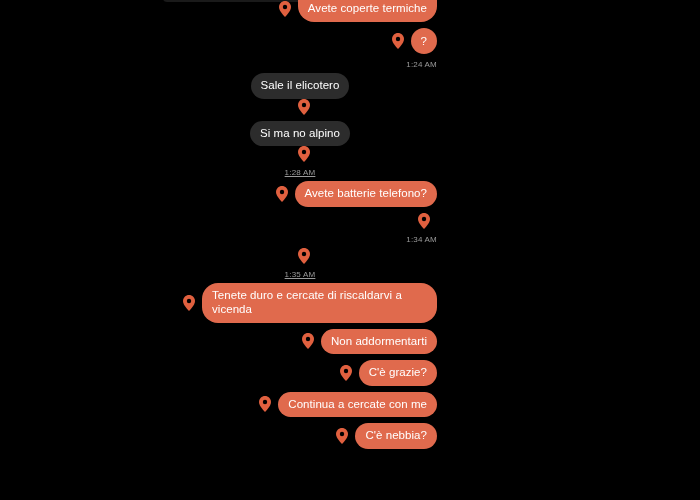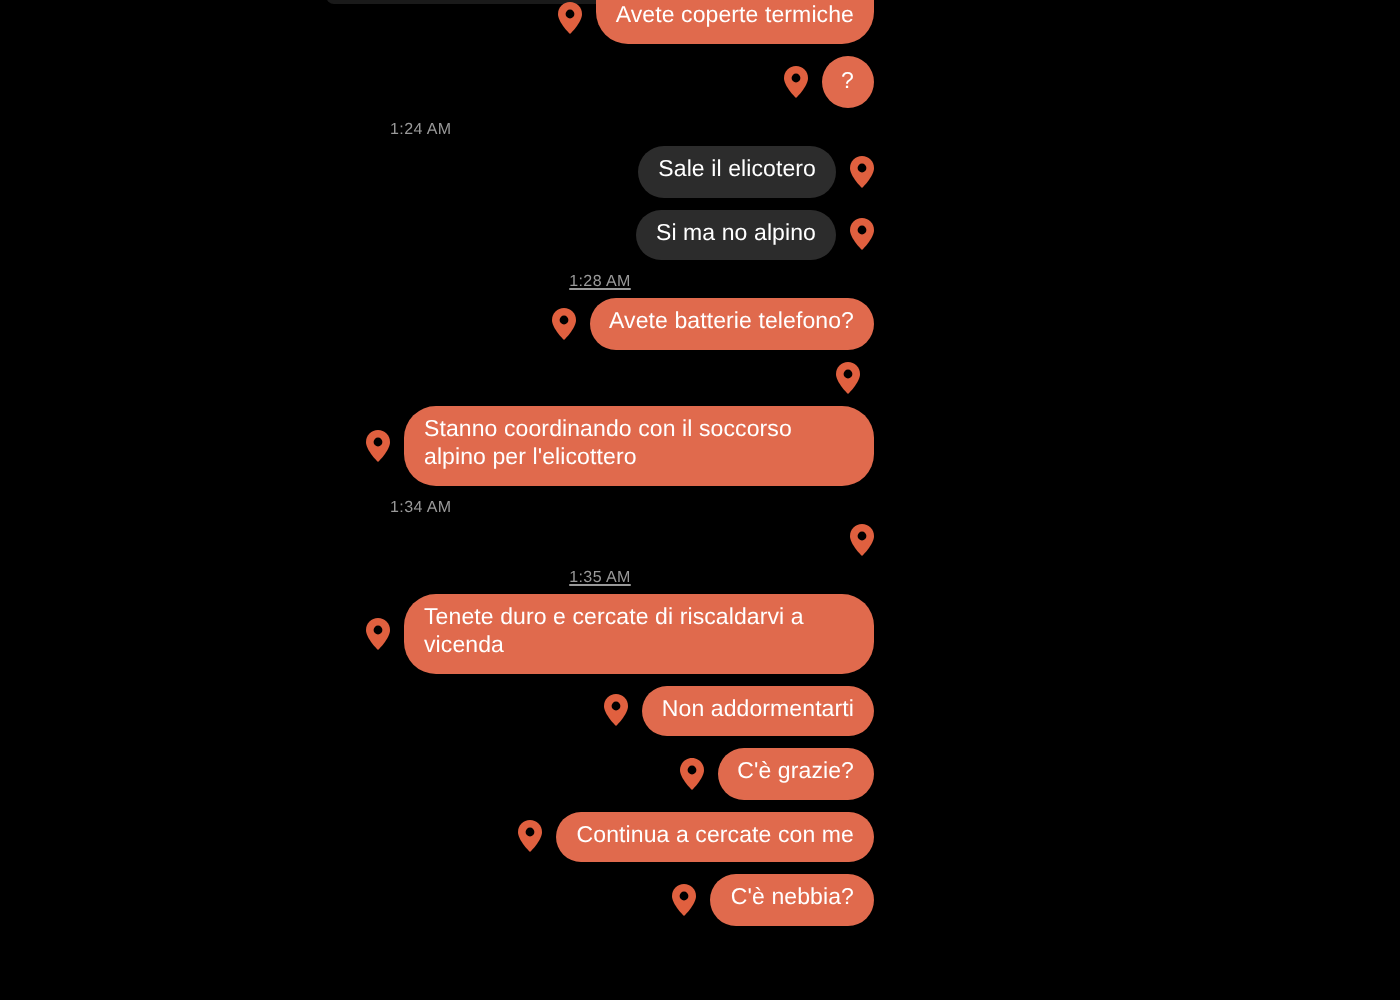--- a/index.html
+++ b/index.html
@@ -31,21 +31,21 @@
     height: 500px;
   }
 
   .row {
     position: relative;
     display: flex;
     align-items: center;
     margin-bottom: 6px;
   }
   .row.out { justify-content: flex-end; }
-  .row.in  { justify-content: flex-end; }
+  .row.in  { justify-content: flex-end; flex-direction: column; }
 
   .bubble {
     position: relative;
     border-radius: 14px;
     padding: 5px 10px 6px 10px;
     font-size: 11.5px;
     line-height: 14.5px;
     color: #ffffff;
     max-width: 235px;
     box-sizing: border-box;
@@ -86,21 +86,21 @@
 
   .timestamp {
     font-size: 8px;
     color: #9a9a9a;
     letter-spacing: 0.2px;
     margin-bottom: 3px;
     line-height: 10px;
     font-family: "Liberation Sans", sans-serif;
   }
   .timestamp.out { text-align: center; text-decoration: underline; }
-  .timestamp.in  { text-align: left; margin-left: 32px; }
+  .timestamp.in  { text-align: right; }
 
   
   #top-sliver {
     position: absolute;
     left: 163px;
     top: -12px;
     width: 143px;
     height: 14px;
     background: #1a1a1a;
     border-radius: 0 0 4px 4px;
@@ -150,27 +150,20 @@
           <circle cx="12" cy="12" r="4.4" fill="#000000"></circle>
         </svg>
         <div class="bubble out">Avete batterie telefono?</div>
       </div>
       <div class="row out">
         <svg viewBox="0 0 24 32" class="pin out">
           <path d="M12 0C5.4 0 0 5.4 0 12c0 8.6 12 20 12 20s12-11.4 12-20C24 5.4 18.6 0 12 0z" fill="#e0603f"></path>
           <circle cx="12" cy="12" r="4.4" fill="#000000"></circle>
         </svg>
       </div>
-      <div class="row out">
-        <svg viewBox="0 0 24 32" class="pin out">
-          <path d="M12 0C5.4 0 0 5.4 0 12c0 8.6 12 20 12 20s12-11.4 12-20C24 5.4 18.6 0 12 0z" fill="#e0603f"></path>
-          <circle cx="12" cy="12" r="4.4" fill="#000000"></circle>
-        </svg>
-        <div class="bubble out">Stanno coordinando con il soccorso alpino per l'elicottero</div>
-      </div>
       <div class="timestamp in">1:34 AM</div>
       <div class="row in">
         <svg viewBox="0 0 24 32" class="pin in">
           <path d="M12 0C5.4 0 0 5.4 0 12c0 8.6 12 20 12 20s12-11.4 12-20C24 5.4 18.6 0 12 0z" fill="#e0603f"></path>
           <circle cx="12" cy="12" r="4.4" fill="#000000"></circle>
         </svg>
       </div>
       <div class="timestamp out">1:35 AM</div>
       <div class="row out">
         <svg viewBox="0 0 24 32" class="pin out">

